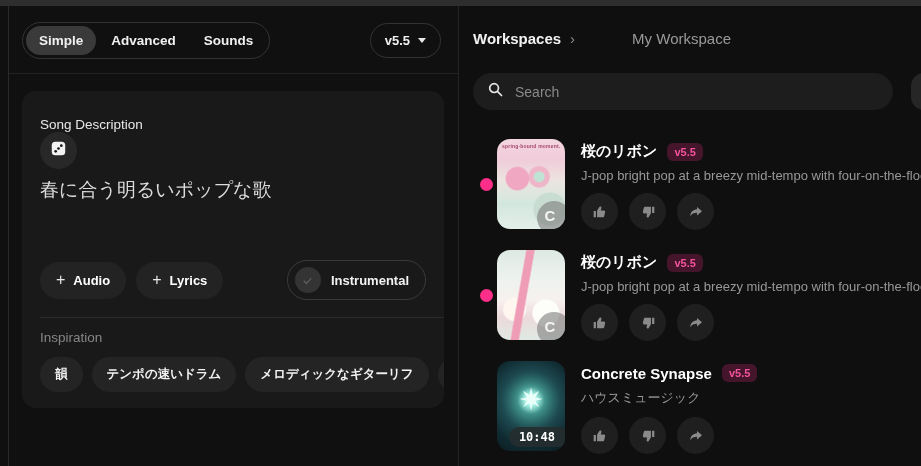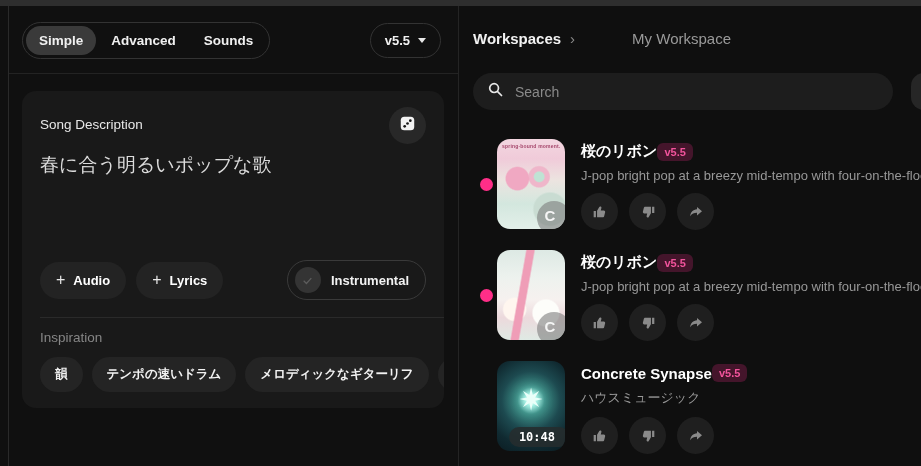--- a/index.html
+++ b/index.html
@@ -14,21 +14,21 @@
   .lp-header { display:flex; justify-content:space-between; align-items:center; padding:16px 17px 0 13px; }
   .tabs { display:flex; align-items:center; border:1px solid #333; border-radius:999px; padding:3px; gap:2px; }
   .tab { padding:7px 13px; font-size:13.5px; font-weight:600; color:#f0f0f0; border-radius:999px; cursor:pointer; white-space:nowrap; }
   .tab.active { background:#3a3a3a; }
   .version-btn { display:flex; align-items:center; gap:8px; border:1px solid #333; border-radius:999px; height:35px; padding:0 14px; font-size:13px; font-weight:700; color:#f0f0f0; cursor:pointer; }
   .caret { width:0; height:0; border-left:4.5px solid transparent; border-right:4.5px solid transparent; border-top:5.5px solid #e8e8e8; }
   .lp-divider { margin-top:14px; height:1px; background:#232323; }
 
   .card { margin:17px 14px 0 13px; height:317px; background:#191919; border-radius:14px;
     padding:16px 18px; display:flex; flex-direction:column; overflow:hidden; }
-  .card-header { display:flex; justify-content:space-between; align-items:flex-start; }
+  .card-header { display:flex; justify-content:space-between; align-items:flex-start;flex-direction:column; }
   .card-label { font-size:13.5px; color:#e8e8e8; padding-top:10px; }
   .dice-btn { width:37px; height:37px; border-radius:50%; background:#282828; display:flex; align-items:center; justify-content:center; cursor:pointer; }
   .desc-text { margin-top:7px; font-size:19px; color:#dcdcdc; line-height:1.5; }
   .spacer { flex:1; }
   .controls-row { display:flex; align-items:center; gap:10px; }
   .pill-btn { height:37px; padding:0 16px; border-radius:999px; background:#232323; color:#fff;
     font-size:13px; font-weight:600; display:flex; align-items:center; gap:8px; cursor:pointer; }
   .plus { font-size:16px; font-weight:400; color:#e8e8e8; line-height:1; }
   .instrumental-toggle { margin-left:auto; height:40px; border:1px solid #3a3a3a; border-radius:999px;
     display:flex; align-items:center; gap:10px; padding:0 16px 0 7px; cursor:pointer; }
@@ -70,21 +70,21 @@
   .thumb-2 { background:
     linear-gradient(100deg, rgba(0,0,0,0) 34%, #ef9db7 36% 44%, rgba(0,0,0,0) 46%),
     radial-gradient(circle at 26% 66%, #fff6ef 0 14%, rgba(255,246,239,0) 16%),
     radial-gradient(circle at 72% 70%, #fdfdfa 0 16%, rgba(253,253,250,0) 18%),
     linear-gradient(180deg,#dde9e4 0%,#edf2ee 30%,#f6f1ef 55%,#ecd9dc 75%,#dfeae4 100%); }
   .thumb-3 { background:
     radial-gradient(circle at 50% 44%, #f2fffc 0 5%, #9fe3da 9%, #3d8d85 22%, #1d4a50 48%, #102a31 75%, #0b1d23 100%); }
   .starburst { position:absolute; left:50%; top:42%; transform:translate(-50%,-50%); color:#eafff9;
     font-size:30px; text-shadow:0 0 6px #bdfff2, 0 0 14px #7fe8d8; }
   .song-content { margin-left:16px; padding-top:3px; min-width:0; flex:1; }
-  .title-row { display:flex; align-items:center; }
+  .title-row { display:flex; align-items:center; gap:10px; }
   .song-title { font-size:15px; font-weight:700; color:#fff; cursor:pointer; white-space:nowrap; }
   .version-badge { background:#44152b; color:#f2549c; font-size:11px; font-weight:700; padding:3px 7px; border-radius:6px; }
   .song-desc { margin-top:7px; font-size:13px; color:#989898; white-space:nowrap; overflow:hidden; }
   .actions { margin-top:10px; display:flex; gap:11px; }
   .action-btn { width:37px; height:37px; border-radius:50%; background:#1f1f1f; display:flex; align-items:center; justify-content:center; cursor:pointer; }
   .action-btn svg { fill:#8a8a8a; }
 </style>
 </head>
 <body>
 

